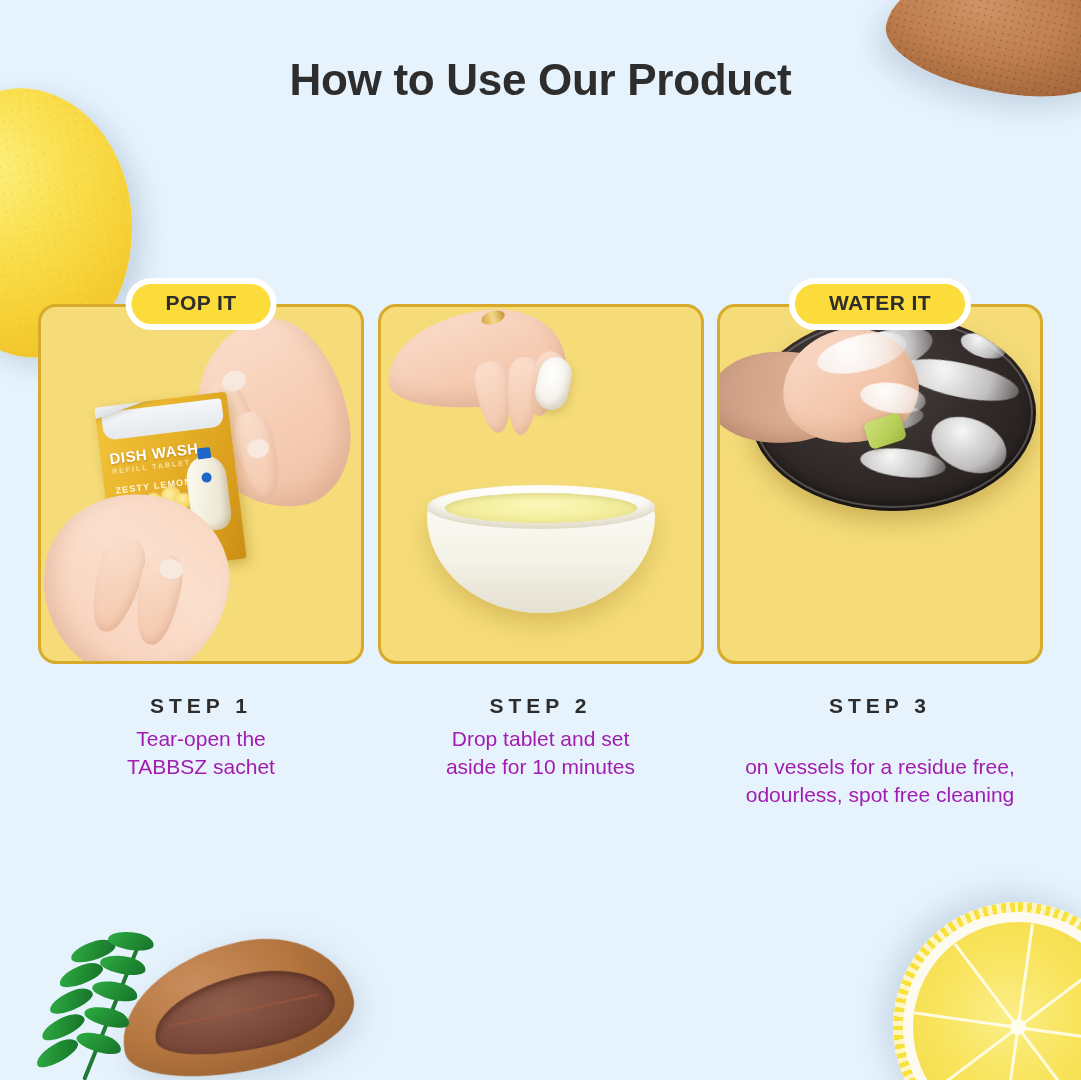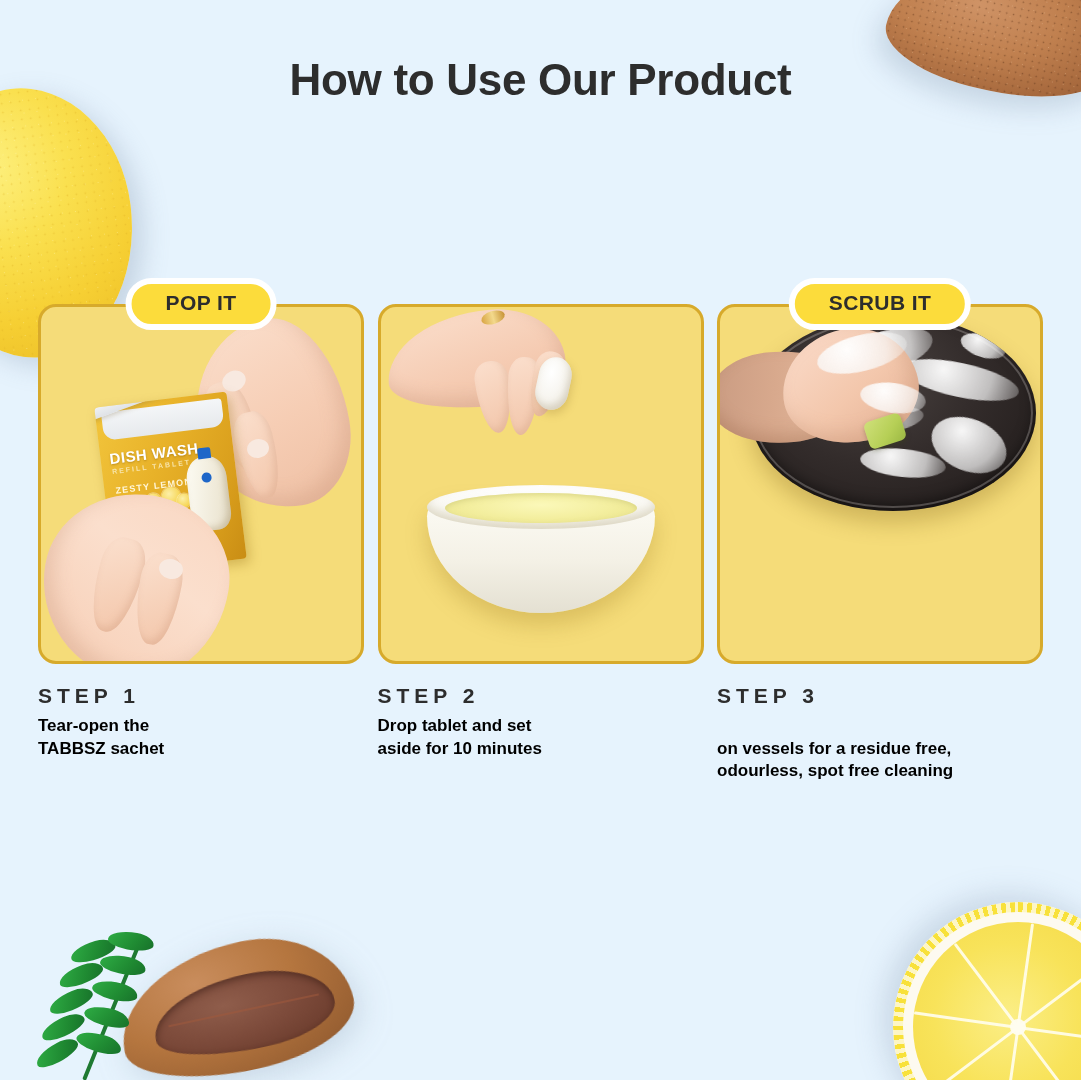--- a/index.html
+++ b/index.html
@@ -204,32 +204,32 @@
   .card {
     margin-top: 26px;
     height: 360px;
     background: #f5dc79;
     border: 3px solid #d7aa2b;
     border-radius: 18px;
     position: relative;
     overflow: hidden;
   }
 
-  .caption { margin-top: 20px; text-align: left; }
+  .caption { margin-top: 30px; text-align: center; }
   .step-label {
     font-size: 21px;
     font-weight: 700;
     color: #2d2d2d;
     letter-spacing: 5px;
     margin-bottom: 7px;
   }
   .step-desc {
-    font-size: 17px;
-    font-weight: 700;
-    color: #000000;
+    font-size: 21px;
+    font-weight: 400;
+    color: #a21caf;
     line-height: 1.33;
   }
 
   
   .c1-hand-top {
     position:absolute; right: 14px; top: 12px;
     width: 150px; height: 190px;
     background: linear-gradient(160deg, #fbdfcd 0%, #f6cdb4 55%, #eebfa3 100%);
     border-radius: 56% 44% 40% 60% / 52% 60% 40% 48%;
     transform: rotate(-10deg);
@@ -554,21 +554,21 @@
         <div class="step-label">STEP 2</div>
         <div class="step-desc">
           <span>Drop tablet and set</span><br>
           <span>aside for 10 minutes</span>
         </div>
       </div>
     </div>
 
     <div class="step">
       <div class="badge-wrap">
-        <div class="badge">SCRUB IT</div>
+        <div class="badge">WATER IT</div>
       </div>
       <div class="card">
         <div class="plate">
           <div class="plate-edge"></div>
           <div class="foam" style="left:88px;  top:16px;  width:96px; height:40px; transform:rotate(-16deg)"></div>
           <div class="foam" style="left:150px; top:48px;  width:120px; height:34px; transform:rotate(12deg)"></div>
           <div class="foam" style="left:66px;  top:92px;  width:108px; height:30px; transform:rotate(-8deg)"></div>
           <div class="foam" style="left:180px; top:104px; width:78px;  height:52px; transform:rotate(22deg)"></div>
           <div class="foam" style="left:110px; top:134px; width:86px;  height:28px; transform:rotate(6deg)"></div>
           <div class="foam" style="left:40px;  top:54px;  width:52px;  height:26px; transform:rotate(-30deg)"></div>

